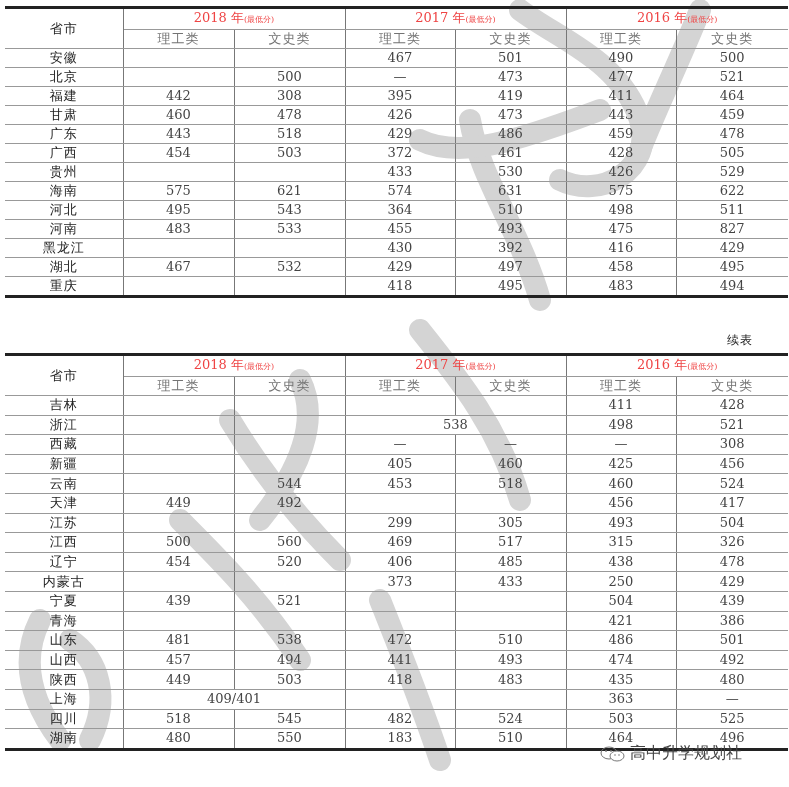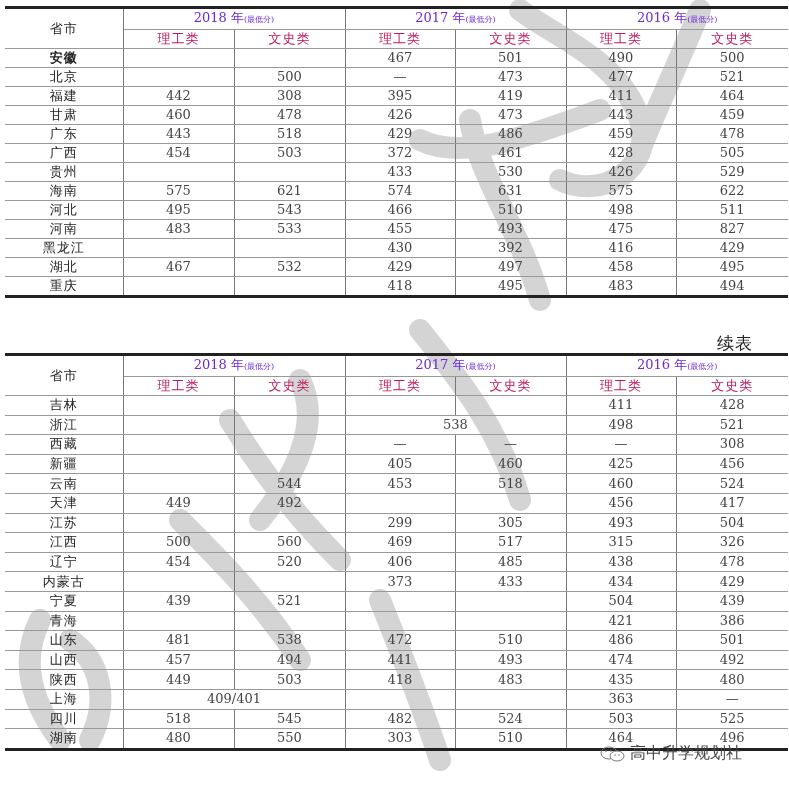--- a/index.html
+++ b/index.html
@@ -7,27 +7,27 @@
          font-family: "DejaVu Serif", "Liberation Serif", serif; color:#333; }
   .watermark { position:absolute; left:0; top:0; width:789px; height:787px; pointer-events:none; z-index:0; }
   .tbl { position:absolute; left:5px; width:783px; border-collapse:collapse; table-layout:fixed; z-index:1; }
   .tbl td, .tbl th { font-weight:normal; text-align:center; padding:0; border-left:1px solid #777; border-right:1px solid #777;
                      border-bottom:1px solid #999; font-size:13px; line-height:18px; height:18px; white-space:nowrap; overflow:hidden; }
   .tbl tr td:first-child, .tbl tr th:first-child { border-left:none; }
   .tbl tr td:last-child, .tbl tr th:last-child { border-right:none; }
   .tbl thead tr:first-child th { border-top:3px solid #222; }
   .tbl tbody tr:last-child td { border-bottom:3px solid #222; }
   .prov { font-family: "DejaVu Sans", sans-serif; font-size:13px; color:#222; letter-spacing:1px; }
-  .hdr { font-family: "DejaVu Sans", sans-serif; font-size:13px; color:#be185d; letter-spacing:1px; }
-  .yr { font-size:13px; color:#6d28d9; }
+  .hdr { font-family: "DejaVu Sans", sans-serif; font-size:13px; color:#737373; letter-spacing:1px; }
+  .yr { font-size:13px; color:#ef4444; }
   .yr small { font-size:8px; }
   .num { font-family: "DejaVu Serif", serif; color:#444; font-size:12.5px; }
   #t1 { top:6px; }
   #t2 { top:353px; }
-  .cont { position:absolute; right:36px; top:332px; font-family:"DejaVu Sans", sans-serif; font-size:17px; color:#222; letter-spacing:1px; z-index:1;}
+  .cont { position:absolute; right:36px; top:332px; font-family:"DejaVu Sans", sans-serif; font-size:12px; color:#222; letter-spacing:1px; z-index:1;}
   .footer-mark { position:absolute; left:600px; top:743px; z-index:2; font-family:"DejaVu Sans", sans-serif; font-size:16px; color:#444; display:flex; align-items:center; gap:4px; background:rgba(255,255,255,0.0);}
   .footer-mark .wx { width:26px; height:18px; }
 </style>
 </head>
 <body>
 
 <svg class="watermark" viewBox="0 0 789 787">
   <g fill="none" stroke="#d4d4d4" stroke-width="22" stroke-linecap="round" stroke-linejoin="round">
     <path d="M520 10 C560 40 620 60 640 120 C655 170 600 200 560 180"></path>
     <path d="M470 120 C480 180 520 230 540 300"></path>
@@ -64,21 +64,21 @@
       <th class="hdr">理工类</th>
       <th class="hdr">文史类</th>
       <th class="hdr">理工类</th>
       <th class="hdr">文史类</th>
       <th class="hdr">理工类</th>
       <th class="hdr">文史类</th>
     </tr>
   </thead>
   <tbody id="t1body">
       <tr>
-        <td class="prov" style="height: 18px; font-weight: bold;">安徽</td>
+        <td class="prov" style="height: 18px;">安徽</td>
         <td class="num"></td>
         <td class="num"></td>
         <td class="num">467</td>
         <td class="num">501</td>
         <td class="num">490</td>
         <td class="num">500</td>
       </tr>
       <tr>
         <td class="prov" style="height: 18px;">北京</td>
         <td class="num"></td>
@@ -139,21 +139,21 @@
         <td class="num">621</td>
         <td class="num">574</td>
         <td class="num">631</td>
         <td class="num">575</td>
         <td class="num">622</td>
       </tr>
       <tr>
         <td class="prov" style="height: 18px;">河北</td>
         <td class="num">495</td>
         <td class="num">543</td>
-        <td class="num">466</td>
+        <td class="num">364</td>
         <td class="num">510</td>
         <td class="num">498</td>
         <td class="num">511</td>
       </tr>
       <tr>
         <td class="prov" style="height: 18px;">河南</td>
         <td class="num">483</td>
         <td class="num">533</td>
         <td class="num">455</td>
         <td class="num">493</td>
@@ -298,21 +298,21 @@
         <td class="num">485</td>
         <td class="num">438</td>
         <td class="num">478</td>
       </tr>
       <tr>
         <td class="prov" style="height: 18.6px;">内蒙古</td>
         <td class="num"></td>
         <td class="num"></td>
         <td class="num">373</td>
         <td class="num">433</td>
-        <td class="num">434</td>
+        <td class="num">250</td>
         <td class="num">429</td>
       </tr>
       <tr>
         <td class="prov" style="height: 18.6px;">宁夏</td>
         <td class="num">439</td>
         <td class="num">521</td>
         <td class="num"></td>
         <td class="num"></td>
         <td class="num">504</td>
         <td class="num">439</td>
@@ -367,21 +367,21 @@
         <td class="num">545</td>
         <td class="num">482</td>
         <td class="num">524</td>
         <td class="num">503</td>
         <td class="num">525</td>
       </tr>
       <tr>
         <td class="prov" style="height: 18.6px;">湖南</td>
         <td class="num">480</td>
         <td class="num">550</td>
-        <td class="num">303</td>
+        <td class="num">183</td>
         <td class="num">510</td>
         <td class="num">464</td>
         <td class="num">496</td>
       </tr>
     </tbody>
 </table>
 
 <div class="footer-mark">
   <svg class="wx" viewBox="0 0 26 18">
     <ellipse cx="9" cy="8" rx="8" ry="6" fill="none" stroke="#777" stroke-width="1"></ellipse>

